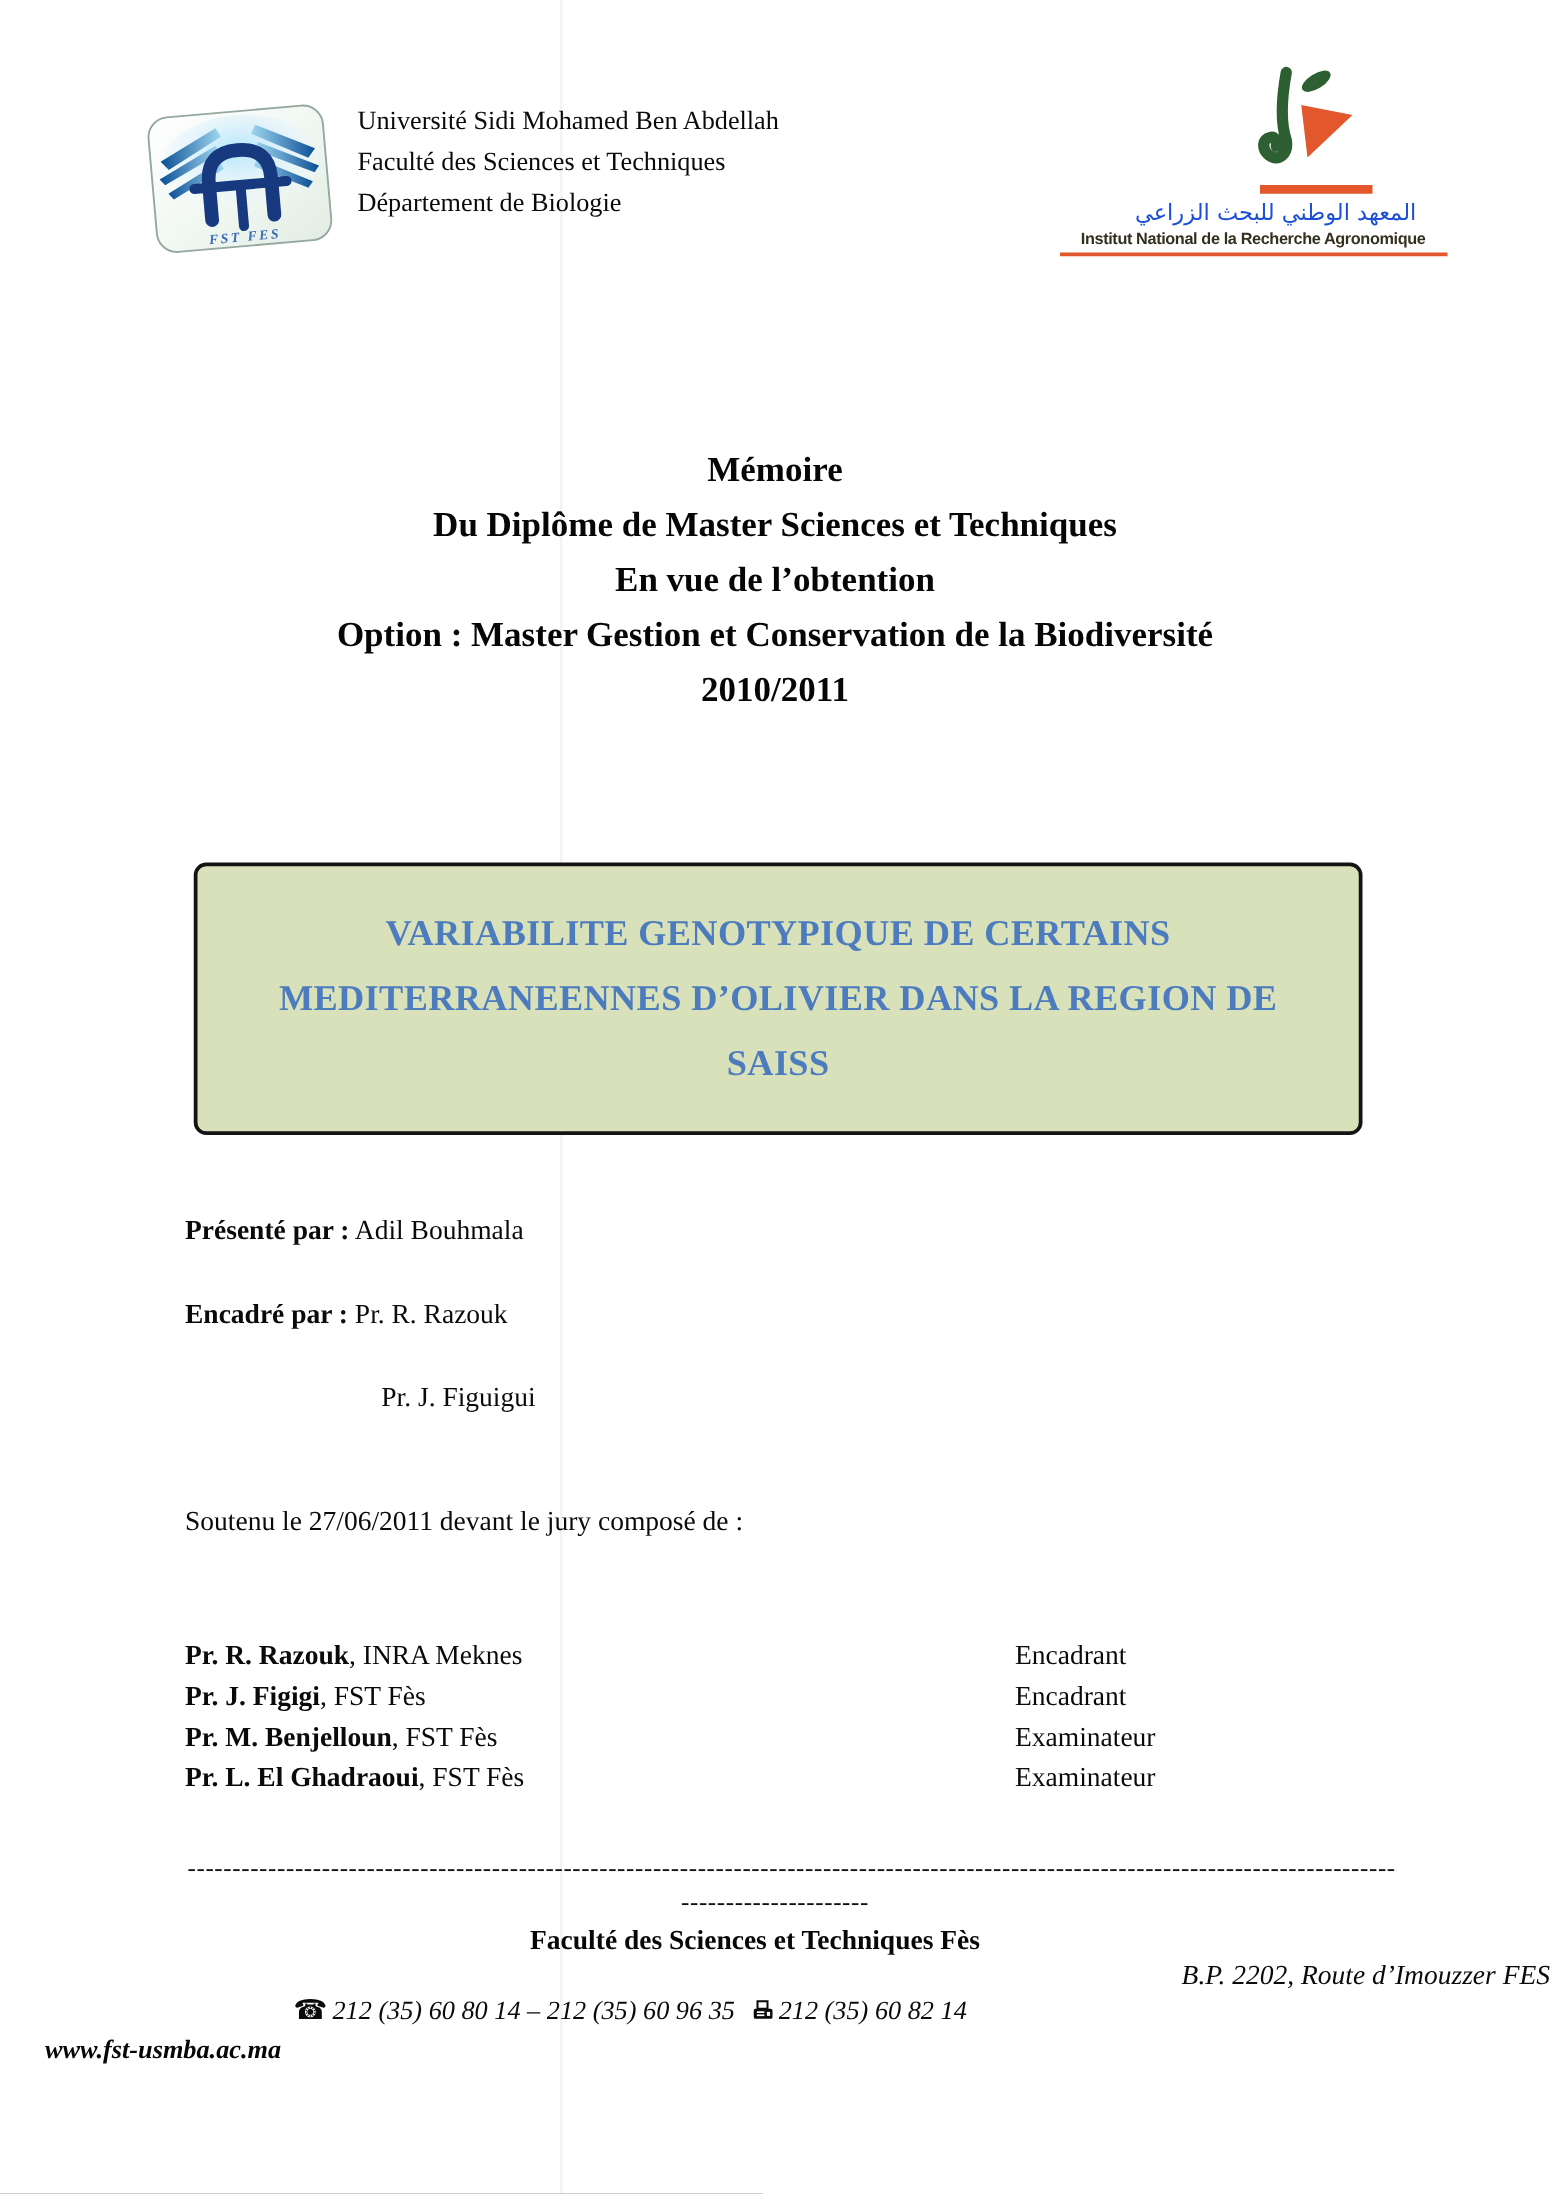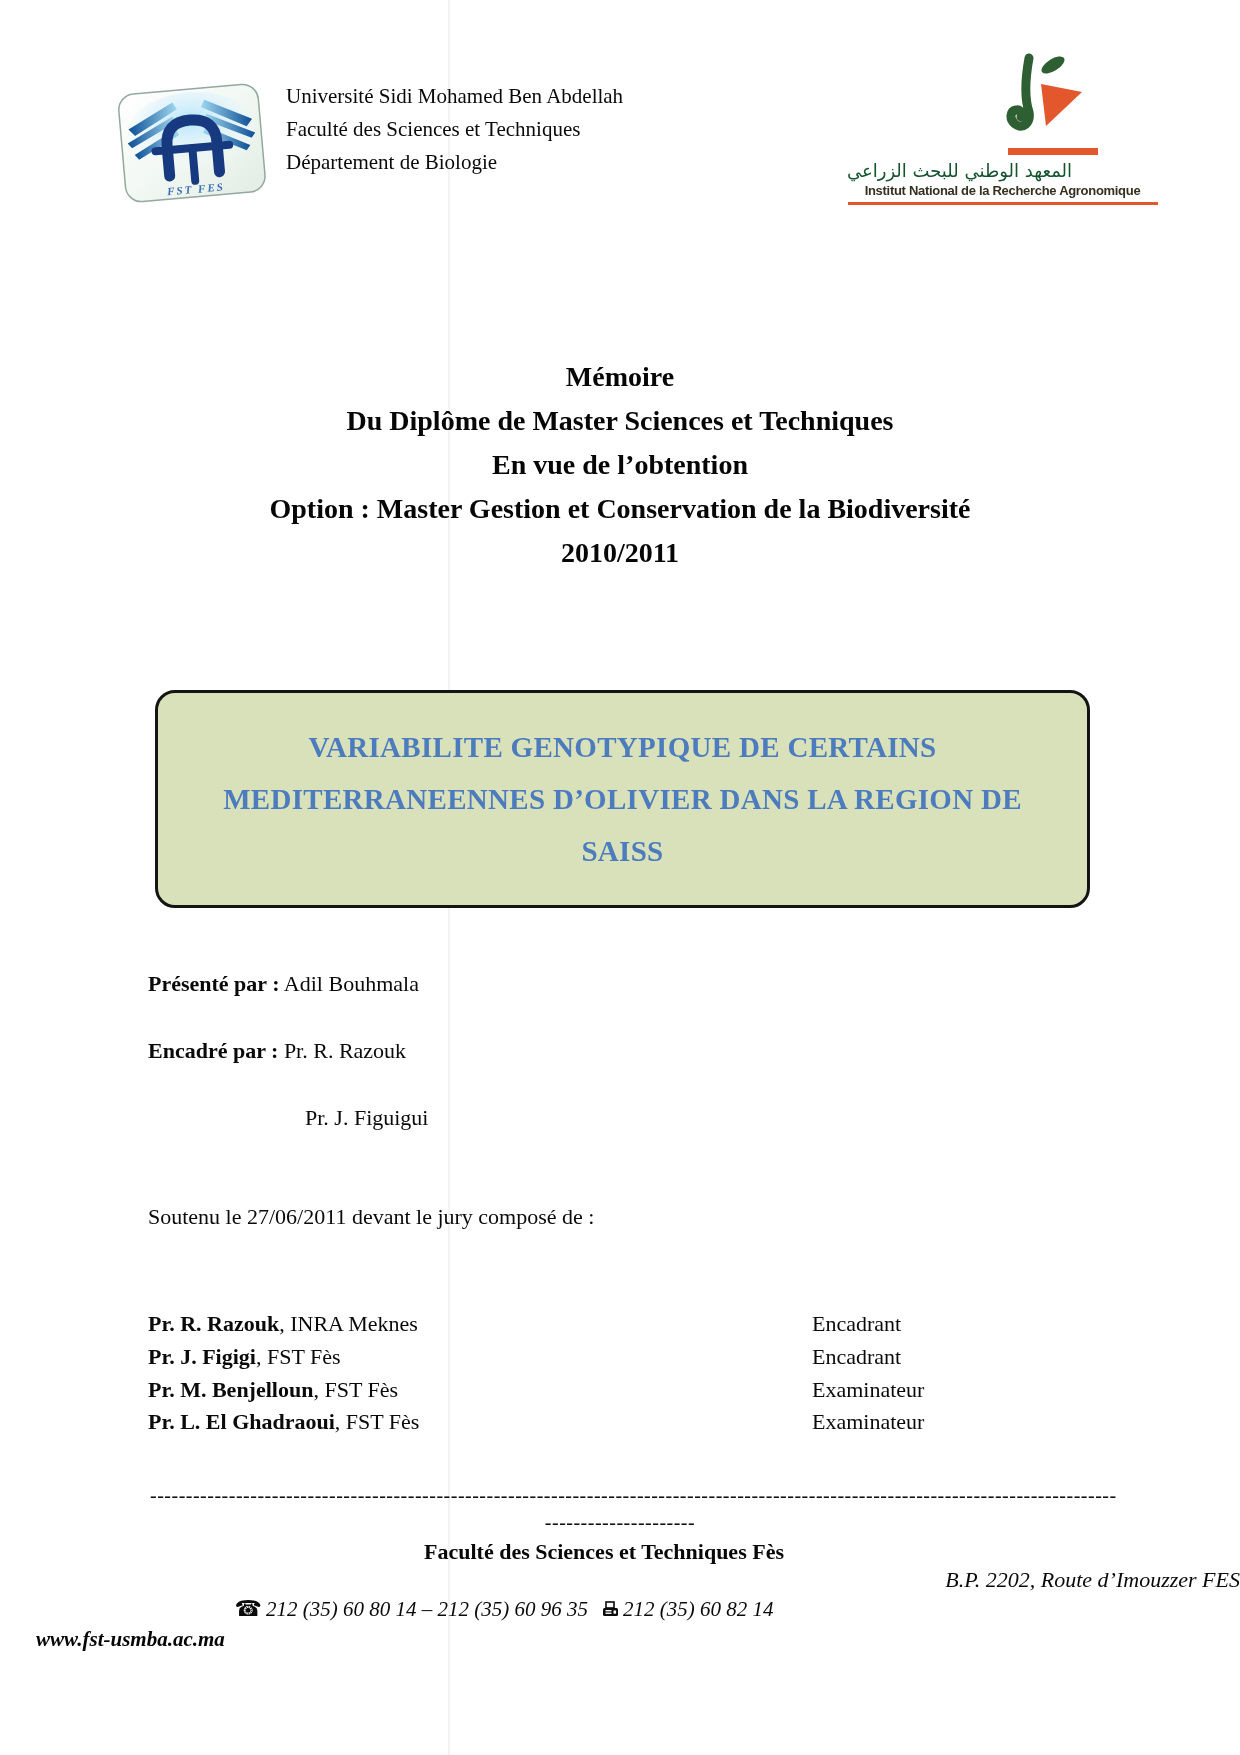--- a/index.html
+++ b/index.html
@@ -14,32 +14,32 @@
   }
   .abs{position:absolute;}
   
   .scanline{left:448px;top:0;width:2px;height:1755px;background:rgba(90,90,90,0.07);}
 
   
   .header-text{left:286px;top:80px;width:640px;font-size:21px;line-height:33px;text-align:left;color:#0a0a0a;}
   .fst-logo{left:103px;top:80px;}
   .inra-logo{left:985px;top:52px;}
   .inra-bar{left:1008px;top:148px;width:90px;height:7px;background:#e2572b;}
-  .inra-arabic{left:847px;top:160px;width:312px;text-align:left;font-family:"DejaVu Sans",sans-serif;font-size:18px;color:#14532d;direction:rtl;}
+  .inra-arabic{left:821px;top:160px;width:312px;text-align:right;font-family:"DejaVu Sans",sans-serif;font-size:18px;color:#1d4ed8;direction:rtl;}
   .inra-french{left:845px;top:183px;width:315px;text-align:center;font-family:"Liberation Sans",sans-serif;font-weight:bold;font-size:13px;letter-spacing:-0.3px;color:#33301f;}
   .inra-underline{left:848px;top:202px;width:310px;height:3px;background:#e2572b;}
 
   
   .title-block{left:0;top:355px;width:1240px;text-align:center;font-weight:bold;font-size:28px;line-height:44px;color:#060606;}
 
   
   .subject-box{
     left:155px;top:690px;width:935px;height:218px;
     background:#d8e1ba;
-    border:3px solid #141414;border-radius:20px;
+    border:3px solid #141414;border-radius:10px;
     box-sizing:border-box;
     display:flex;align-items:center;justify-content:center;
   }
   .subject-text{width:880px;text-align:center;font-weight:bold;font-size:29px;line-height:52px;letter-spacing:0.3px;color:#4d7cbe;}
 
   
   .body-line{font-size:22px;color:#0a0a0a;white-space:nowrap;}
   .b{font-weight:bold;}
   .presented{left:148px;top:971px;}
   .supervised{left:148px;top:1038px;}

